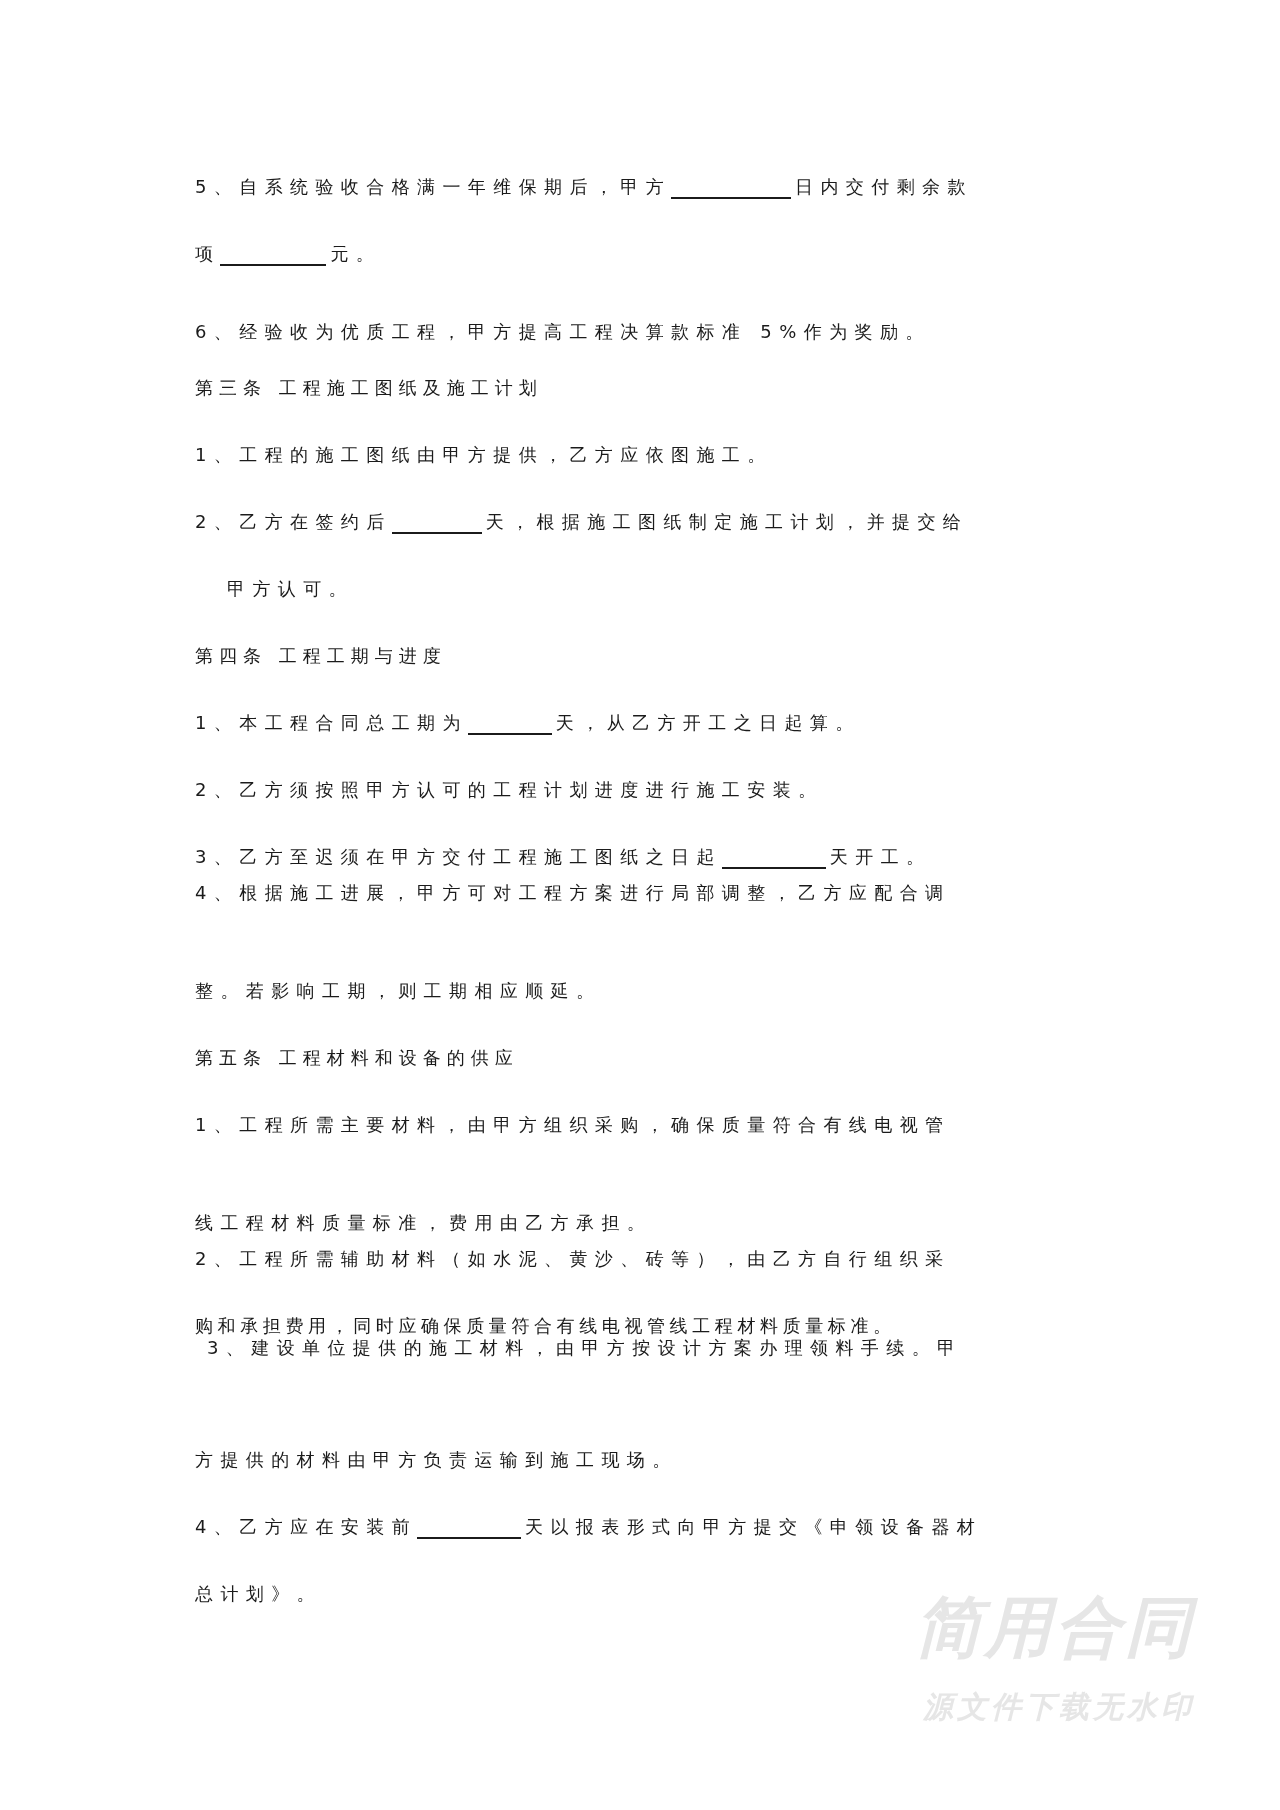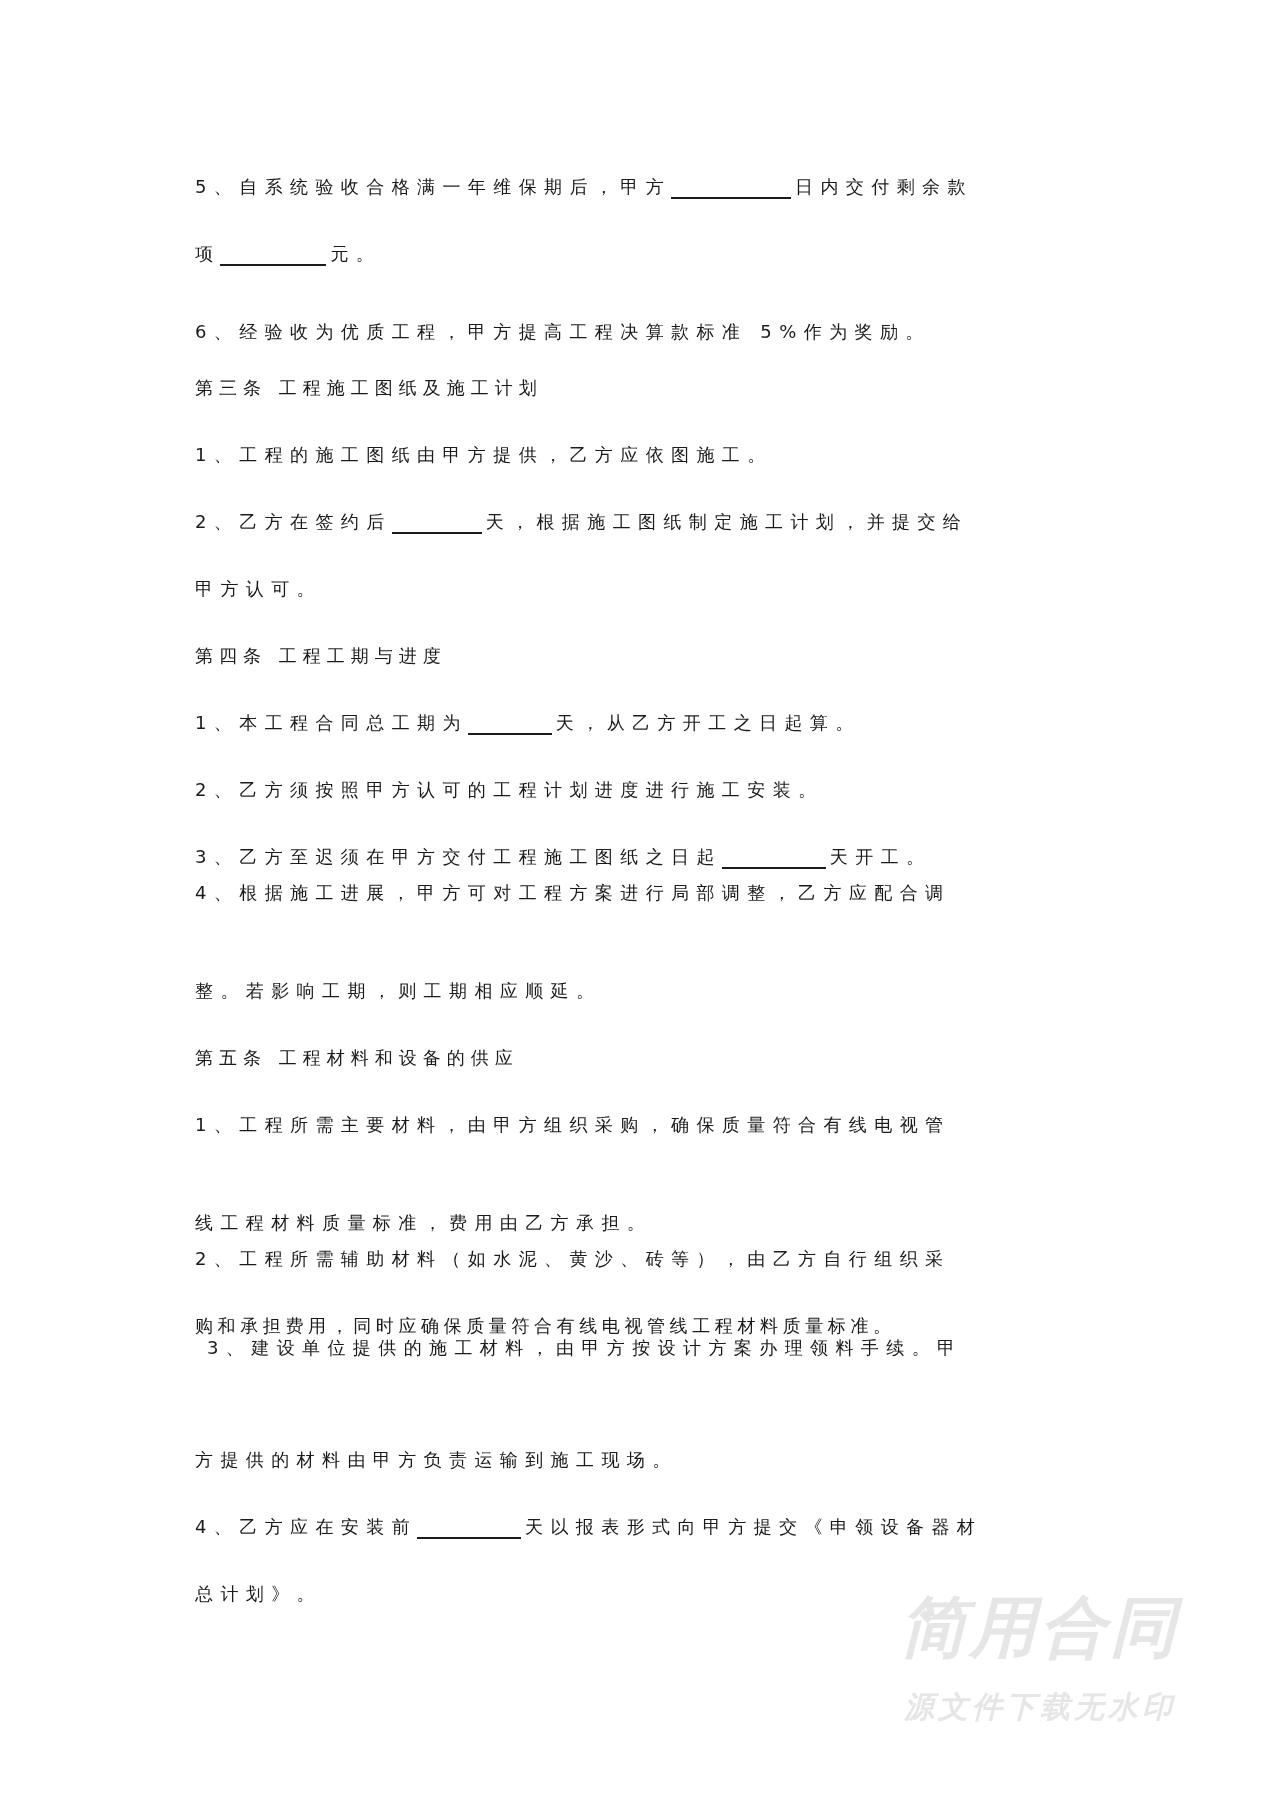--- a/index.html
+++ b/index.html
@@ -15,21 +15,21 @@
     letter-spacing: 7.4px; white-space: nowrap;
   }
   .line.heading { letter-spacing: 6px; }
   .blank {
     display: inline-block; height: 30px; border-bottom: 2px solid #1b1b1b;
     vertical-align: -6px; margin-right: 4px;
   }
   .watermark {
     position: absolute; left: 885px; top: 1592px; width: 310px;
     font-family: "DejaVu Sans", sans-serif; color: #e6e6e6;
-    font-style: italic; font-weight: bold; text-align: center;
+    font-style: italic; font-weight: bold; text-align: right;
   }
   .wm-title { font-size: 66px; line-height: 72px; letter-spacing: 4px; }
   .wm-sub { font-size: 30px; line-height: 40px; letter-spacing: 4px; margin-top: 23px; }
 </style>
 </head>
 <body>
 
 <div class="page">
 
   <div class="line" style="top:167px;"><span>5、自系统验收合格满一年维保期后，甲方</span><span class="blank" style="width:120px;"></span><span>日内交付剩余款</span></div>
@@ -37,21 +37,21 @@
   <div class="line" style="top:234px;"><span>项</span><span class="blank" style="width:106px;"></span><span>元。</span></div>
 
   <div class="line" style="top:312px;"><span>6、经验收为优质工程，甲方提高工程决算款标准 5%作为奖励。</span></div>
 
   <div class="line heading" style="top:368px;"><span>第三条  工程施工图纸及施工计划</span></div>
 
   <div class="line" style="top:435px;"><span>1、工程的施工图纸由甲方提供，乙方应依图施工。</span></div>
 
   <div class="line" style="top:502px;"><span>2、乙方在签约后</span><span class="blank" style="width:90px;"></span><span>天，根据施工图纸制定施工计划，并提交给</span></div>
 
-  <div class="line" style="top:569px;"><span>甲方认可。</span></div>
+  <div class="line" style="top:569px;margin-left:32px;"><span>甲方认可。</span></div>
 
   <div class="line heading" style="top:636px;"><span>第四条  工程工期与进度</span></div>
 
   <div class="line" style="top:703px;"><span>1、本工程合同总工期为</span><span class="blank" style="width:84px;"></span><span>天，从乙方开工之日起算。</span></div>
 
   <div class="line" style="top:770px;"><span>2、乙方须按照甲方认可的工程计划进度进行施工安装。</span></div>
 
   <div class="line" style="top:837px;"><span>3、乙方至迟须在甲方交付工程施工图纸之日起</span><span class="blank" style="width:104px;"></span><span>天开工。</span></div>
 
   <div class="line" style="top:873px;"><span>4、根据施工进展，甲方可对工程方案进行局部调整，乙方应配合调</span></div>

